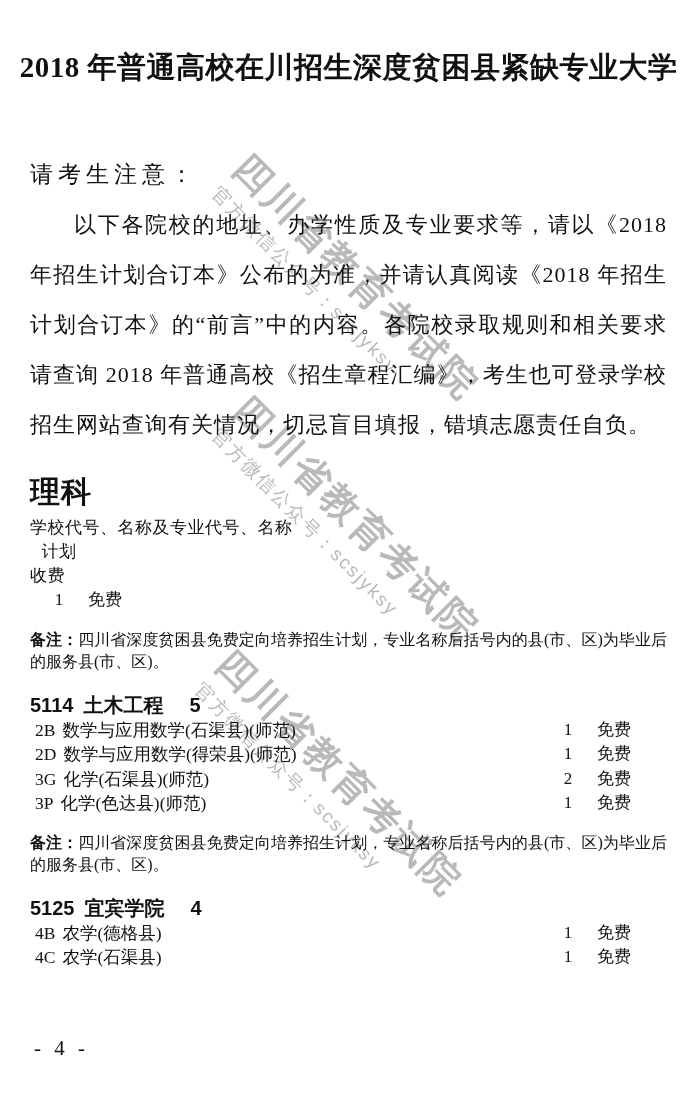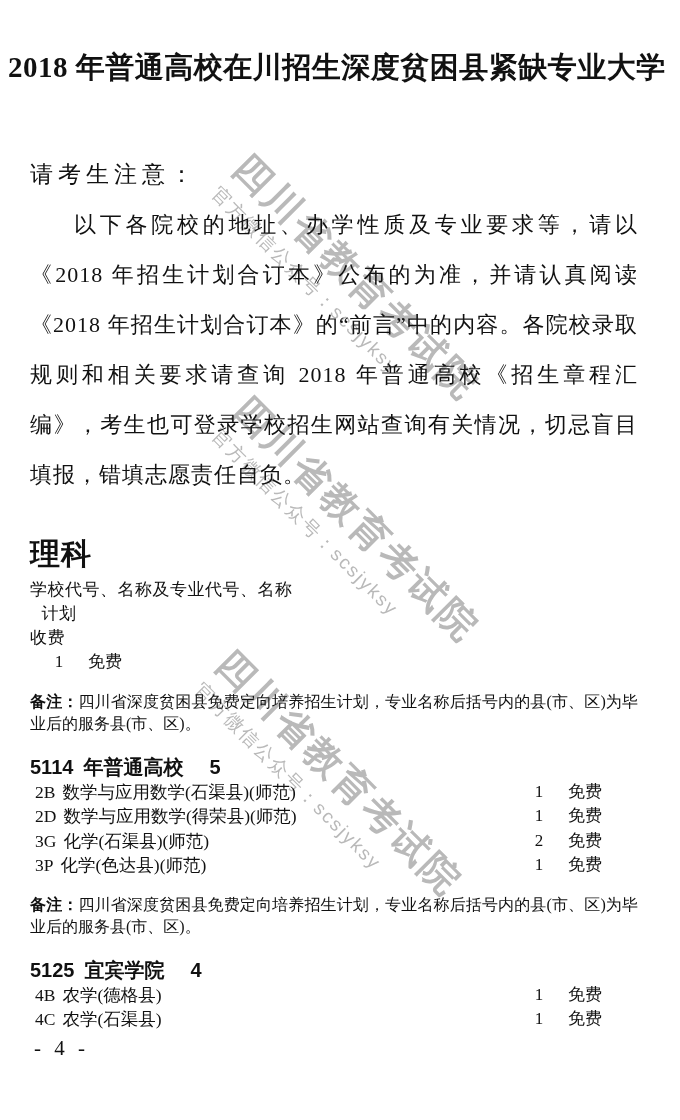--- a/index.html
+++ b/index.html
@@ -17,38 +17,38 @@
     white-space:nowrap;color:#b9b9b9;
     font-family:"Liberation Sans","DejaVu Sans",sans-serif;
   }
   .wm1{left:255px;top:146px;}
   .wm2{left:255px;top:388px;}
   .wm3{left:238px;top:642px;}
   .wm-big{font-size:38px;line-height:1.12;letter-spacing:3px;font-weight:bold;}
   .wm-small{font-size:19px;letter-spacing:2px;margin-top:4px;padding-left:3px;}
 
   
-  .content{position:relative;z-index:1;padding:42px 42px 0 30px;}
+  .content{position:relative;z-index:1;padding:42px 13px 0 30px;}
 
   .title{margin:0 -22px;}
   .title-line{
     text-align:center;white-space:nowrap;font-weight:bold;
     font-size:29px;line-height:50px;letter-spacing:0.5px;
   }
 
   .notice-label{
     margin-top:58px;font-size:23px;line-height:50px;letter-spacing:5px;
   }
   .notice-para{
     font-size:22px;line-height:50px;letter-spacing:1px;
     text-align:justify;text-indent:2em;
   }
 
   .section-heading{
-    margin-top:36px;font-family:"Liberation Sans","DejaVu Sans",sans-serif;
+    margin-top:24px;font-family:"Liberation Sans","DejaVu Sans",sans-serif;
     font-weight:bold;font-size:30px;line-height:36px;letter-spacing:1px;
   }
 
   .table-header{
     display:flex;margin-top:6px;
     font-family:"Liberation Sans","DejaVu Sans",sans-serif;
     font-weight:normal;font-size:17px;line-height:24px;letter-spacing:0.5px;flex-direction:column;
   }
   .col-name{flex:1;min-width:0;}
   .col-plan{width:58px;text-align:center;flex:none;}
@@ -116,21 +116,21 @@
 
     <div id="school-list">
         <div class="school-block">
           <div class="prog-row">
             <div class="col-plan p-plan">1</div>
             <div class="col-fee p-fee">免费</div>
           </div>
           <div class="note"><span class="note-label">备注：</span><span class="note-text">四川省深度贫困县免费定向培养招生计划，专业名称后括号内的县(市、区)为毕业后的服务县(市、区)。</span></div>
         </div>
         <div class="school-block">
-          <div class="school-row"><span class="s-code">5114</span><span class="s-name">年普通高校</span><span class="s-total">5</span></div>
+          <div class="school-row"><span class="s-code">5114</span><span class="s-name">土木工程</span><span class="s-total">5</span></div>
           <div class="prog-row">
             <div class="col-name prog-name"><span class="p-code">2B</span><span class="p-name">数学与应用数学(石渠县)(师范)</span></div>
             <div class="col-plan p-plan">1</div>
             <div class="col-fee p-fee">免费</div>
           </div>
           <div class="prog-row">
             <div class="col-name prog-name"><span class="p-code">2D</span><span class="p-name">数学与应用数学(得荣县)(师范)</span></div>
             <div class="col-plan p-plan">1</div>
             <div class="col-fee p-fee">免费</div>
           </div>

